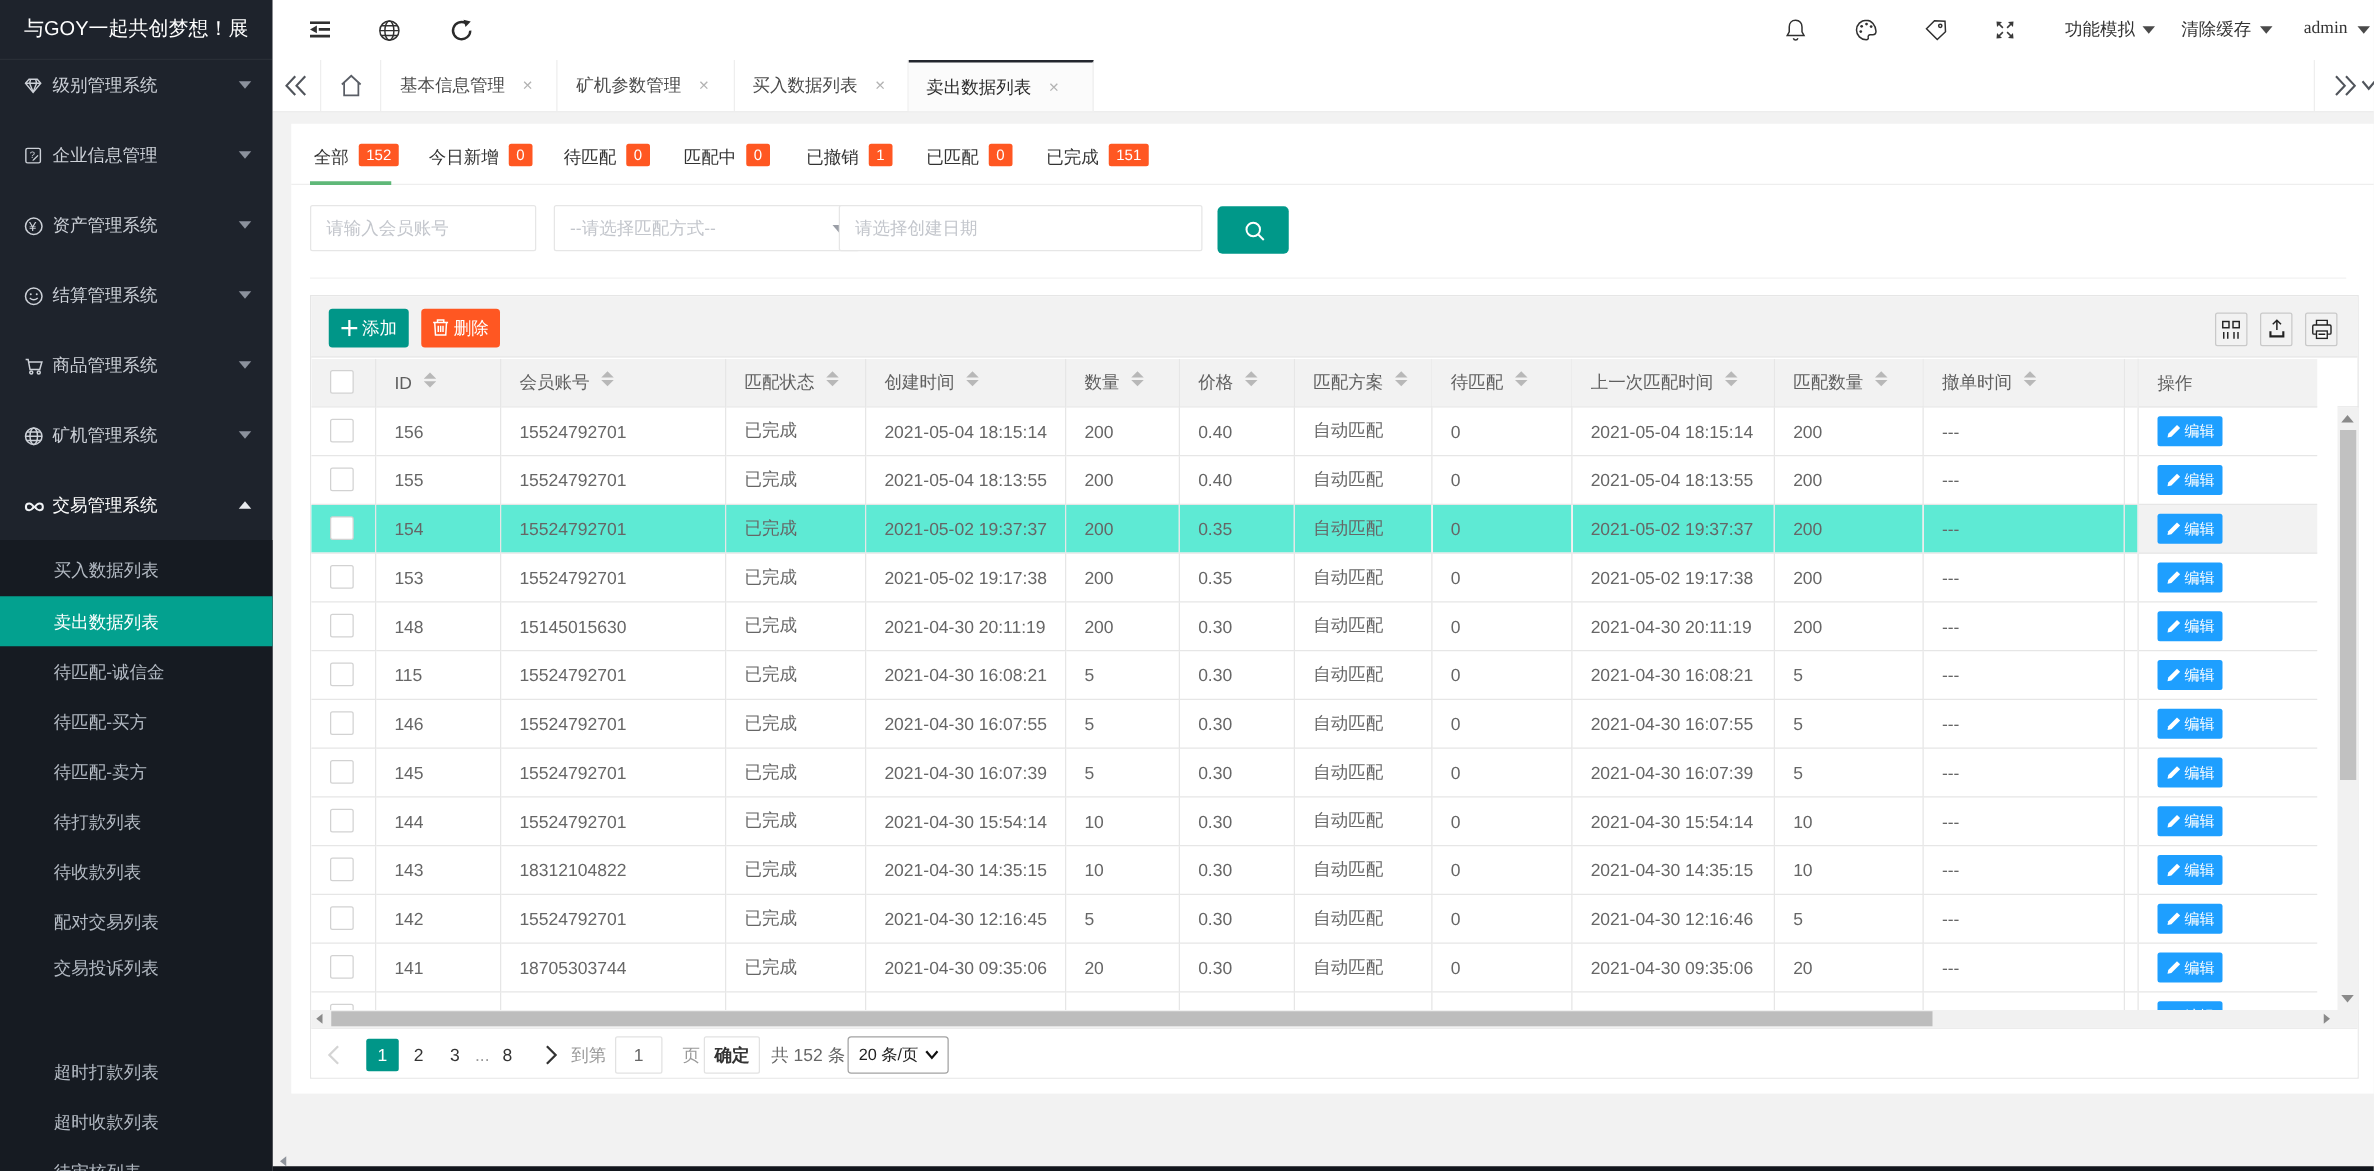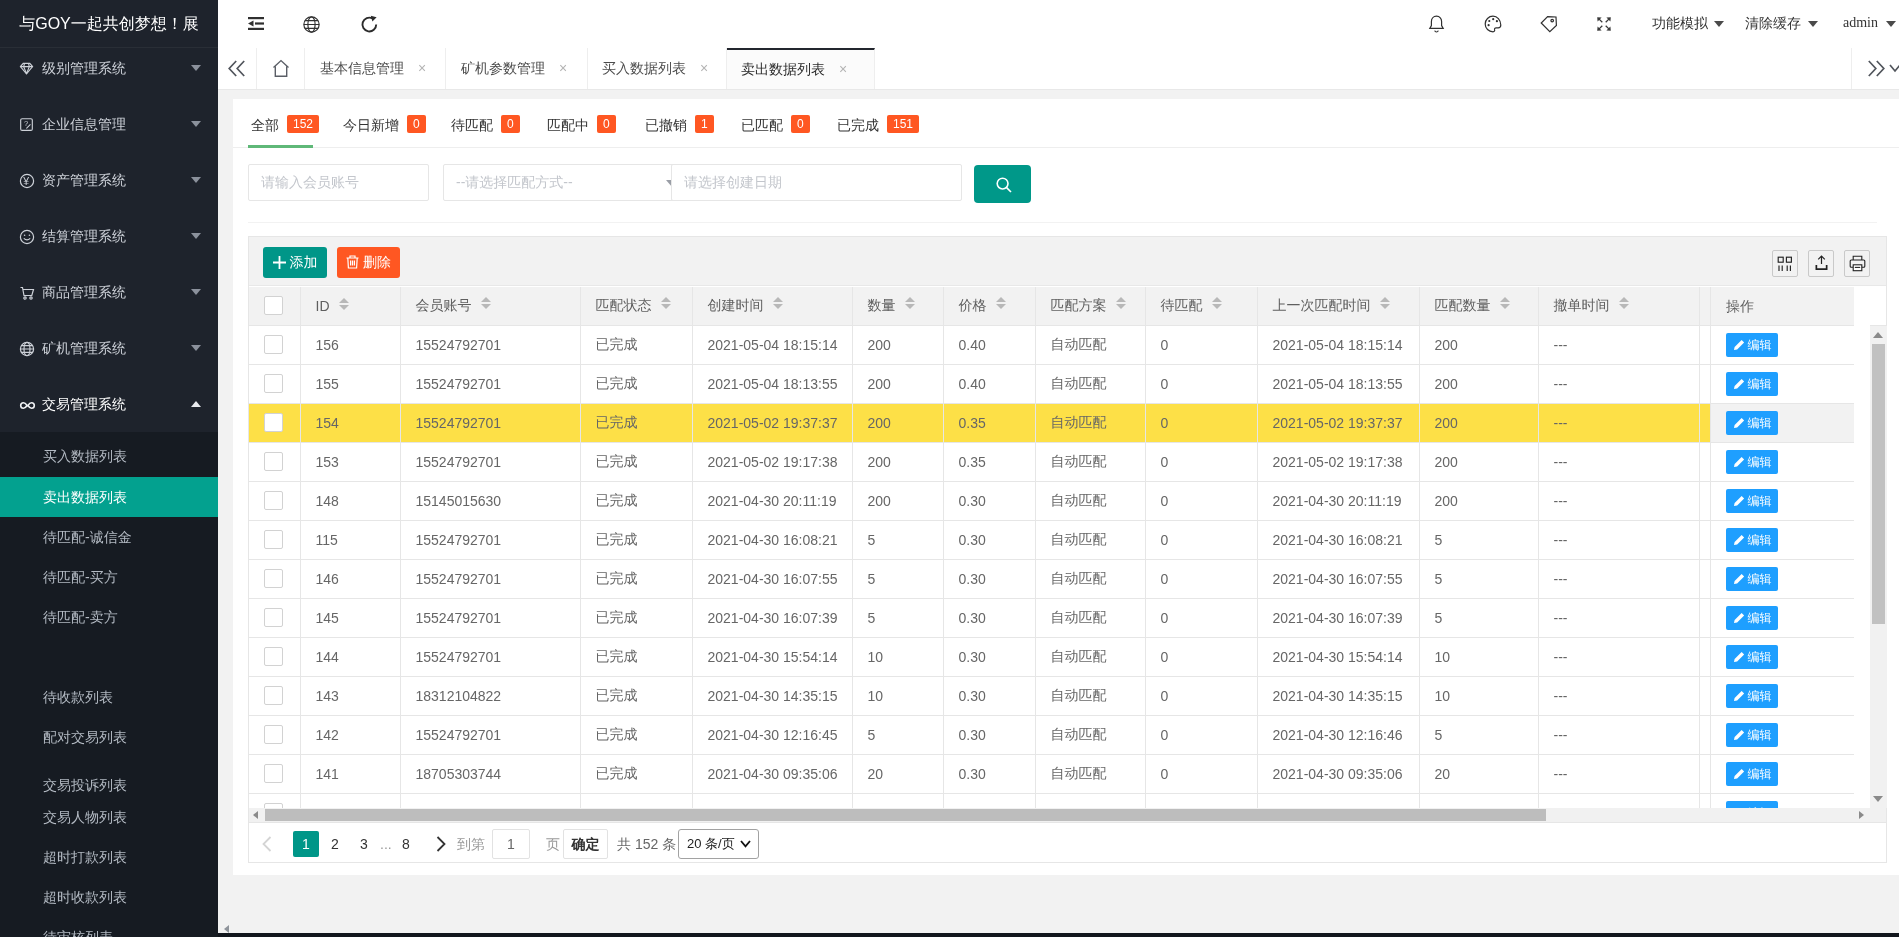--- a/index.html
+++ b/index.html
@@ -41,21 +41,21 @@
 #sep1 { position:absolute; left:248px; top:222px; width:1629px; height:1px; background:#f2f2f2; }
 
 #tblock { position:absolute; left:248px; top:236px; width:1639px; height:627px; border:1px solid #e6e6e6; background:#fff; }
 #toolbar { position:absolute; left:0; top:0; width:1637px; height:49px; background:#f2f2f2; border-bottom:1px solid #e8e8e8; }
 .btn { position:absolute; top:10px; height:31px; border-radius:3px; color:#fff; font-size:14px; text-align:center; line-height:31px; }
 .tico { position:absolute; top:13px; width:26px; height:27px; border:1px solid #c9c9c9; border-radius:2px; }
 table#grid { position:absolute; left:0; top:0; border-collapse:collapse; table-layout:fixed; width:1462px; background:#fff; }
 #grid th, #grid td { border-right:1px solid #e6e6e6; border-bottom:1px solid #e6e6e6; font-weight:normal; text-align:left; padding:0 0 0 15px; font-size:14px; color:#666; height:38px; white-space:nowrap; overflow:hidden; }
 #grid td { height:39px; }
 #grid th { background:#f2f2f2; color:#5f5f5f; }
-#grid tr.stripe td { background:#fde047; }
+#grid tr.stripe td { background:#5eead4; }
 #gridwrap { position:absolute; left:0; top:50px; width:1462px; height:521px; overflow:hidden; }
 .ckb { width:19px; height:19px; border:1px solid #d2d2d2; border-radius:2px; background:#fff; }
 .sort { display:inline-block; vertical-align:1px; margin-left:9px; }
 .sort i { display:block; width:0; height:0; border-left:5px solid transparent; border-right:5px solid transparent; }
 .sort .u { border-bottom:5px solid #b8b8b8; margin-bottom:2px; }
 .sort .d { border-top:5px solid #b8b8b8; }
 
 
 #opcol { position:absolute; left:1461px; top:50px; width:144px; height:521px; background:#fff; border-left:1px solid #e6e6e6; overflow:hidden; }
 .oph { height:39px; line-height:39px; background:#f2f2f2; border-bottom:1px solid #e6e6e6; padding-left:15px; font-size:14px; color:#5f5f5f; }
@@ -143,24 +143,24 @@
       <span class="mt">交易管理系统</span>
         <i class="car"></i>
     </div>
   </div>
   <div id="submenu">
     <div class="sitem" style="top:4px">买入数据列表</div>
     <div class="sitem act" style="top:45px">卖出数据列表</div>
     <div class="sitem" style="top:85px">待匹配-诚信金</div>
     <div class="sitem" style="top:125px">待匹配-买方</div>
     <div class="sitem" style="top:165px">待匹配-卖方</div>
+    <div class="sitem" style="top:205px">待打款列表</div>
     <div class="sitem" style="top:245px">待收款列表</div>
     <div class="sitem" style="top:285px">配对交易列表</div>
-    <div class="sitem" style="top:333px">交易投诉列表</div>
-    <div class="sitem" style="top:365px">交易人物列表</div>
+    <div class="sitem" style="top:322px">交易投诉列表</div>
     <div class="sitem" style="top:405px">超时打款列表</div>
     <div class="sitem" style="top:445px">超时收款列表</div>
     <div class="sitem" style="top:485px">待审核列表</div>
   </div>
 </div>
 
 <div id="topbar">
   <svg style="left:30px;top:17px" width="17" height="14" viewBox="0 0 17 14">
       <g fill="#303030">
         <rect x="0" y="0" width="16" height="2.2"></rect>

